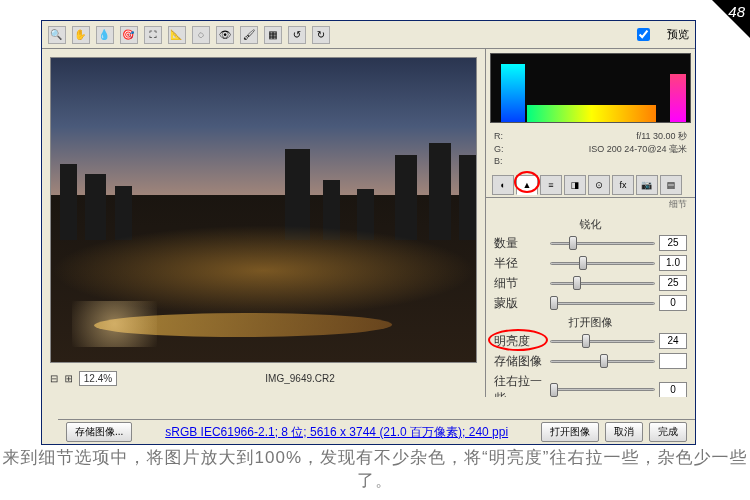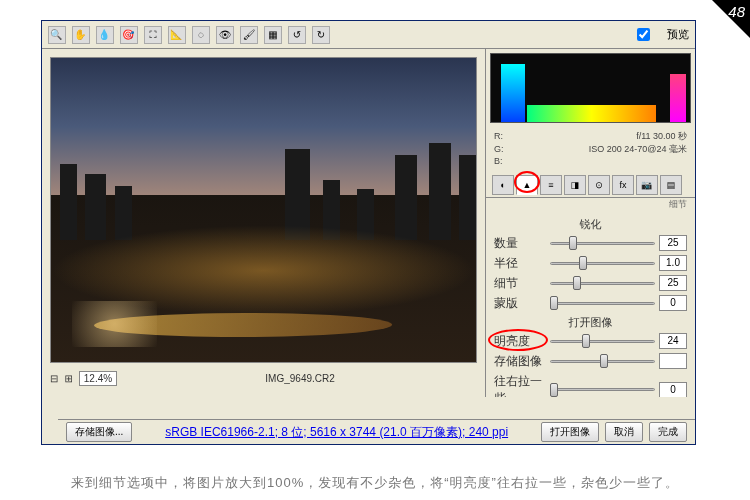--- a/index.html
+++ b/index.html
@@ -43,21 +43,21 @@
 .slider-label{width:52px;font-size:12px;color:#333;text-align:left}
 .slider-track{flex:1;height:14px;position:relative;display:flex;align-items:center}
 .track-line{position:absolute;width:100%;height:3px;background:linear-gradient(#999,#eee);border:1px solid #888;border-radius:2px}
 .thumb{position:absolute;width:8px;height:14px;background:linear-gradient(#eee,#bbb);border:1px solid #666;border-radius:2px;top:0}
 .slider-val{width:28px;height:16px;border:1px solid #888;background:#fff;font-size:10px;text-align:center;line-height:14px}
 .c2{width:60px;height:22px;left:-6px;top:-4px}
 .bottom-bar{position:absolute;bottom:0;left:16px;right:0;height:25px;border-top:1px solid #888;display:flex;align-items:center;padding:0 8px;gap:6px}
 .btn{border:1px solid #888;background:linear-gradient(#fff,#ddd);font-size:10px;padding:2px 8px;border-radius:2px}
 .link{color:#00e;text-decoration:underline;font-size:12px;margin:0 auto}
 .watermark{position:absolute;top:20px;right:70px;font-size:12px;color:#333;letter-spacing:1px}
-.caption{position:absolute;bottom:8px;width:100%;text-align:center;font-size:13px;color:#777;letter-spacing:1px}
+.caption{position:absolute;bottom:8px;width:100%;text-align:center;font-size:17px;color:#777;letter-spacing:1px}
 .corner{position:absolute;top:0;right:0;width:38px;height:38px;background:#000;clip-path:polygon(100% 0,0 0,100% 100%);color:#fff;font-size:15px;font-style:italic;display:flex;align-items:flex-start;justify-content:flex-end;padding:3px 5px}
 </style>
 </head>
 <body>
 
 <div class="watermark">思缘设计论坛</div>
 <div class="corner">48</div>
 
 <div class="window">
   <div class="toolbar">

